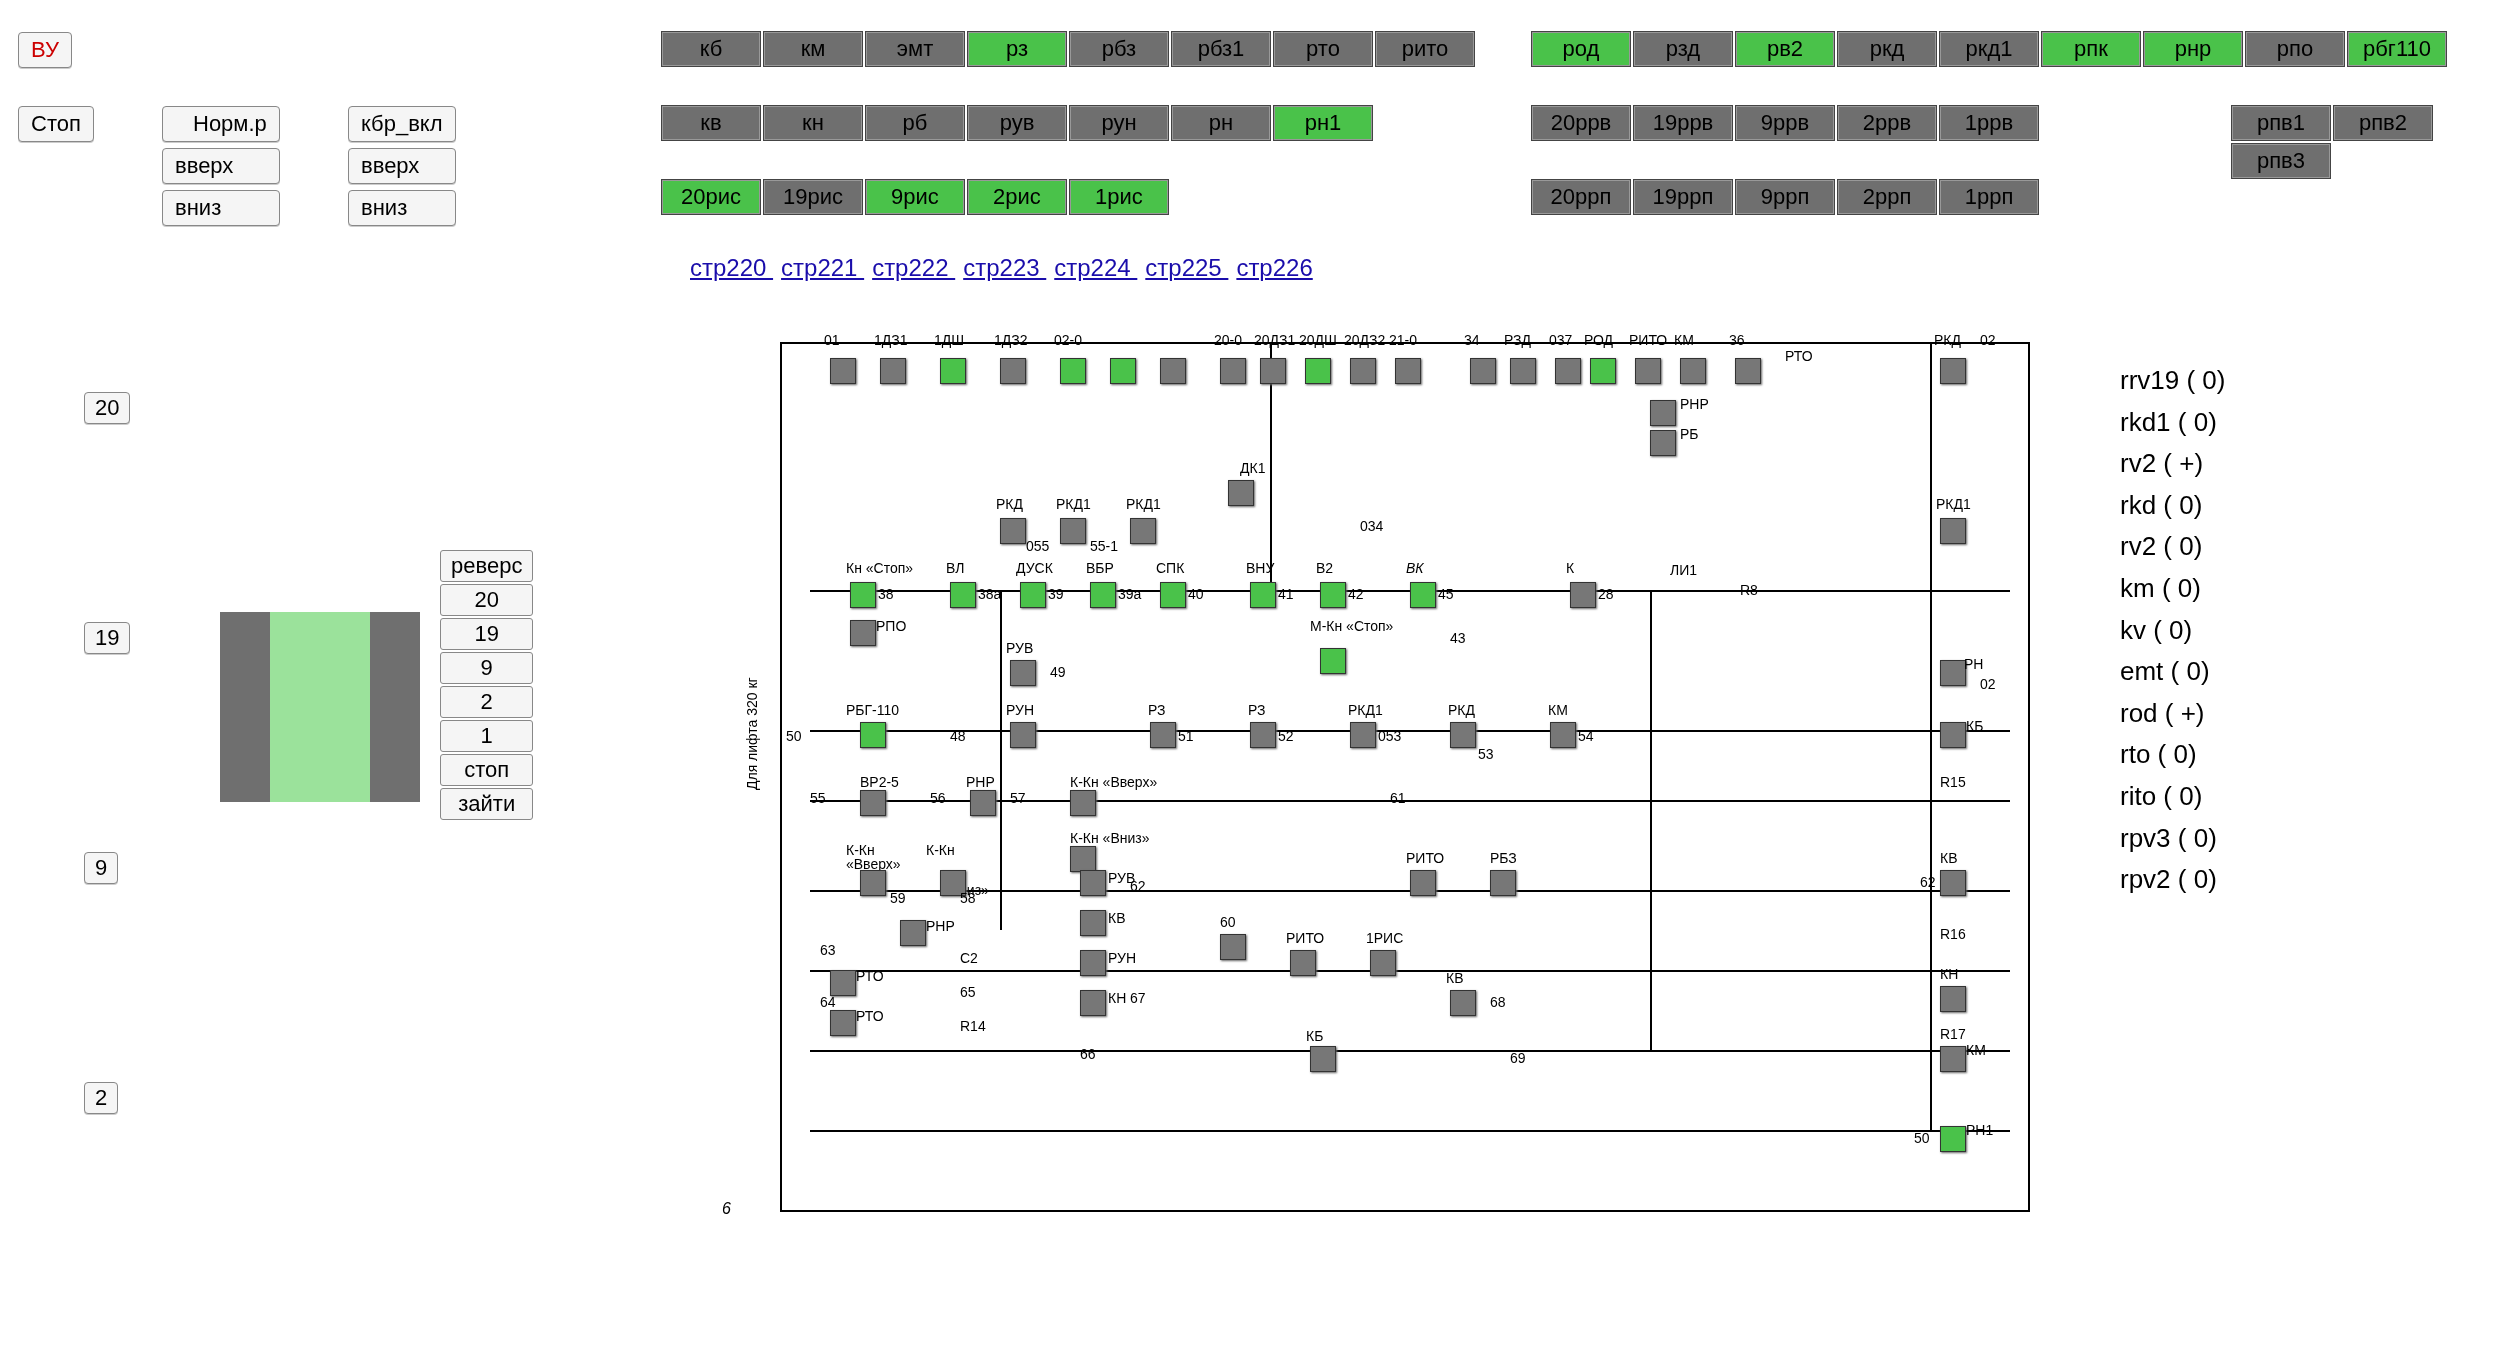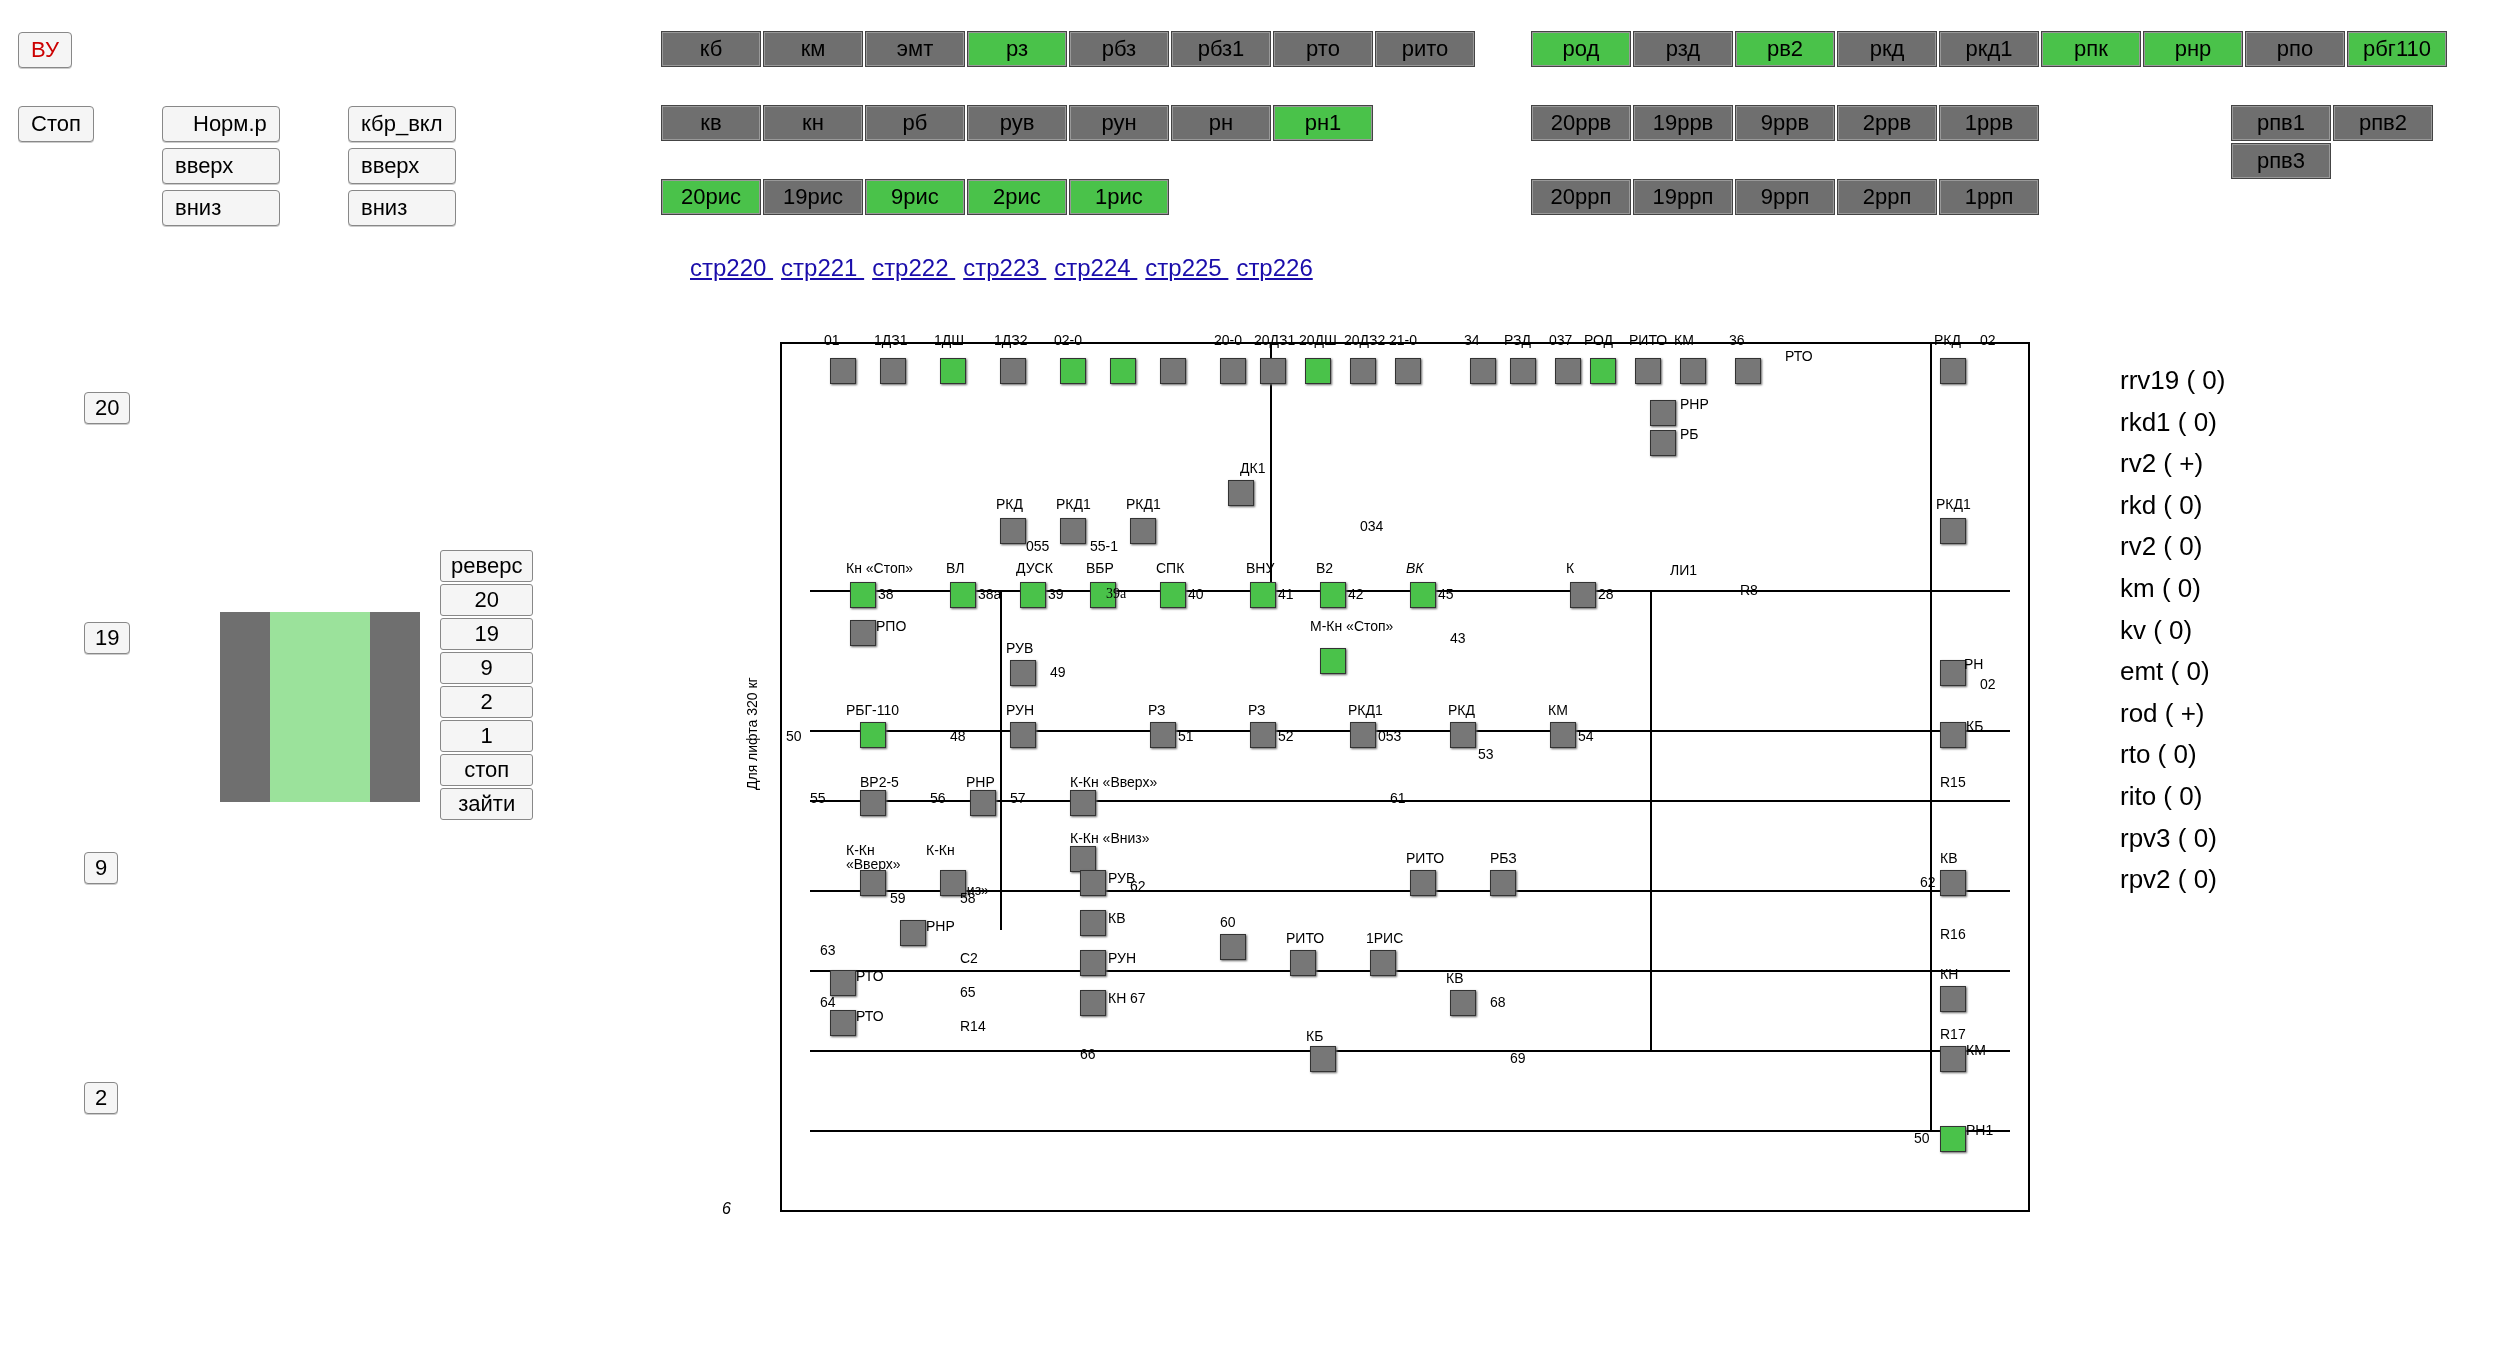--- a/index.html
+++ b/index.html
@@ -189,21 +189,21 @@
     <div class="labs" style="left: 96px; top: 230px;">Кн «Стоп»</div>
     <div class="labs" style="left: 128px; top: 256px;">38</div>
     <div class="node g" style="left: 200px; top: 252px;"></div>
     <div class="labs" style="left: 196px; top: 230px;">ВЛ</div>
     <div class="labs" style="left: 228px; top: 256px;">38а</div>
     <div class="node g" style="left: 270px; top: 252px;"></div>
     <div class="labs" style="left: 266px; top: 230px;">ДУСК</div>
     <div class="labs" style="left: 298px; top: 256px;">39</div>
     <div class="node g" style="left: 340px; top: 252px;"></div>
     <div class="labs" style="left: 336px; top: 230px;">ВБР</div>
-    <div class="labs" style="left: 356px; top: 256px; font-family: Liberation Serif, serif;">39а</div>
+    <div class="labs" style="left: 368px; top: 256px;">39а</div>
     <div class="node g" style="left: 410px; top: 252px;"></div>
     <div class="labs" style="left: 406px; top: 230px;">СПК</div>
     <div class="labs" style="left: 438px; top: 256px;">40</div>
     <div class="node g" style="left: 500px; top: 252px;"></div>
     <div class="labs" style="left: 496px; top: 230px;">ВНУ</div>
     <div class="labs" style="left: 528px; top: 256px;">41</div>
     <div class="node g" style="left: 570px; top: 252px;"></div>
     <div class="labs" style="left: 566px; top: 230px;">В2</div>
     <div class="labs" style="left: 598px; top: 256px;">42</div>
     <div class="node g" style="left: 660px; top: 252px;"></div>

